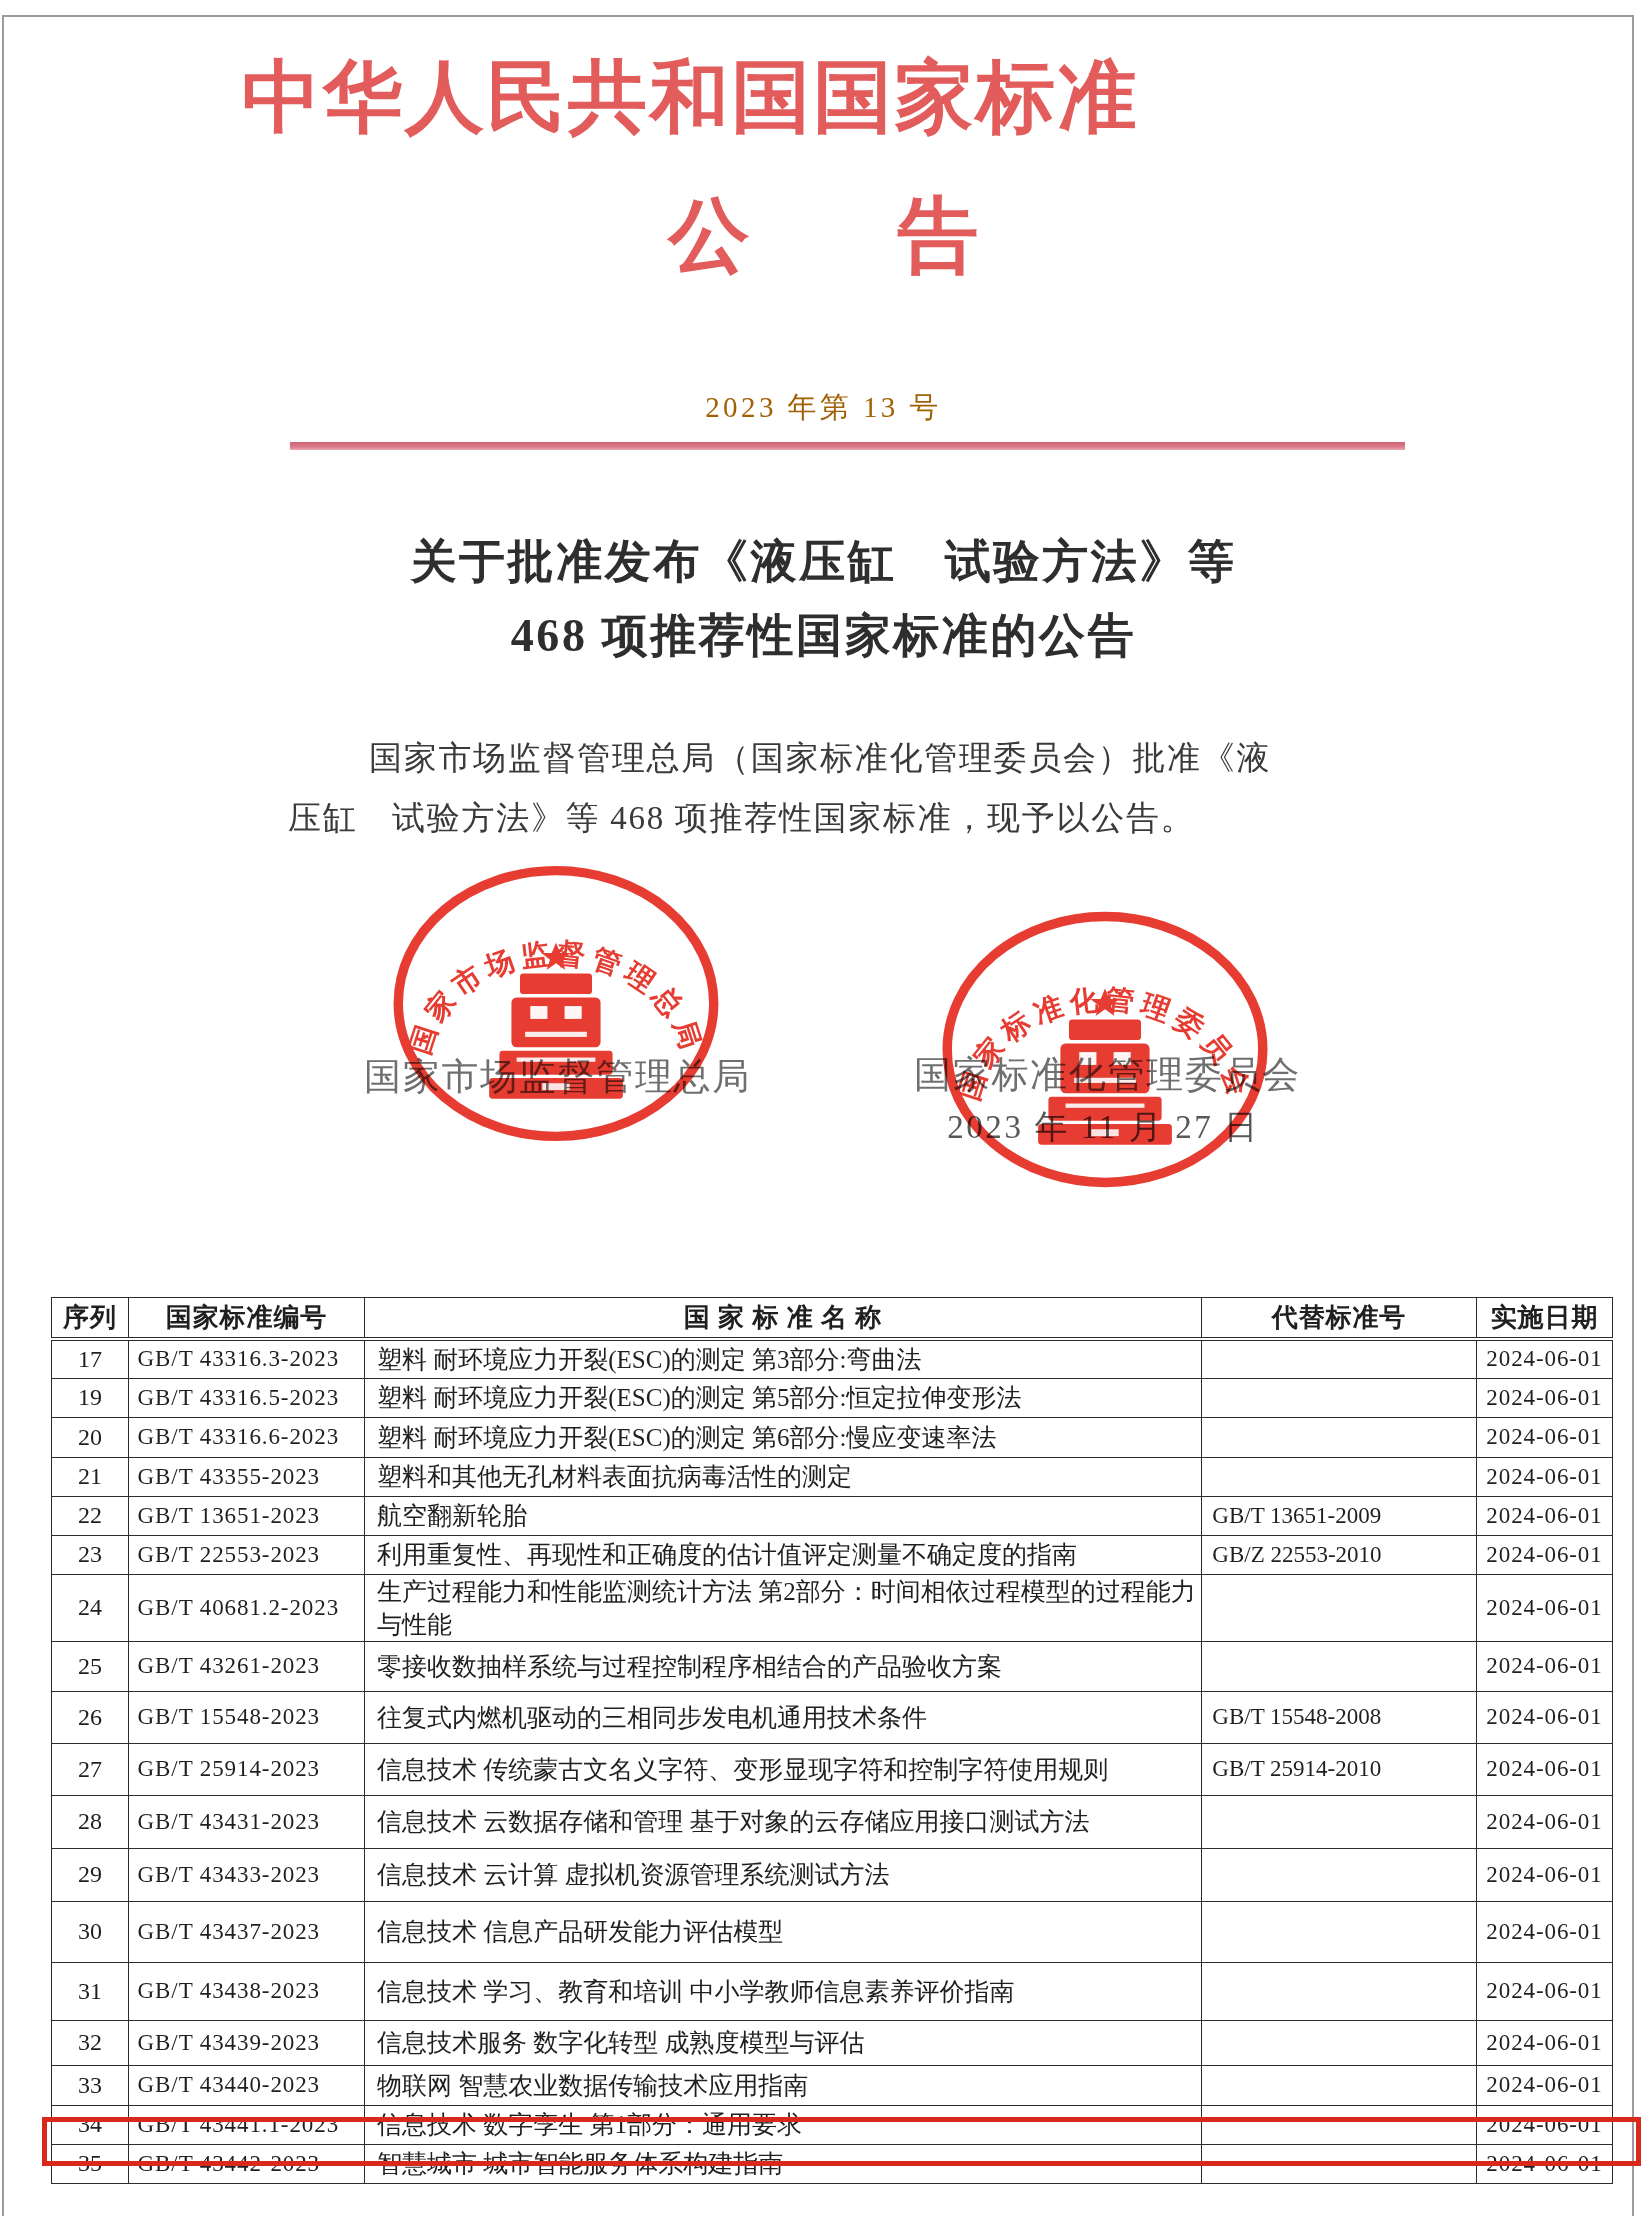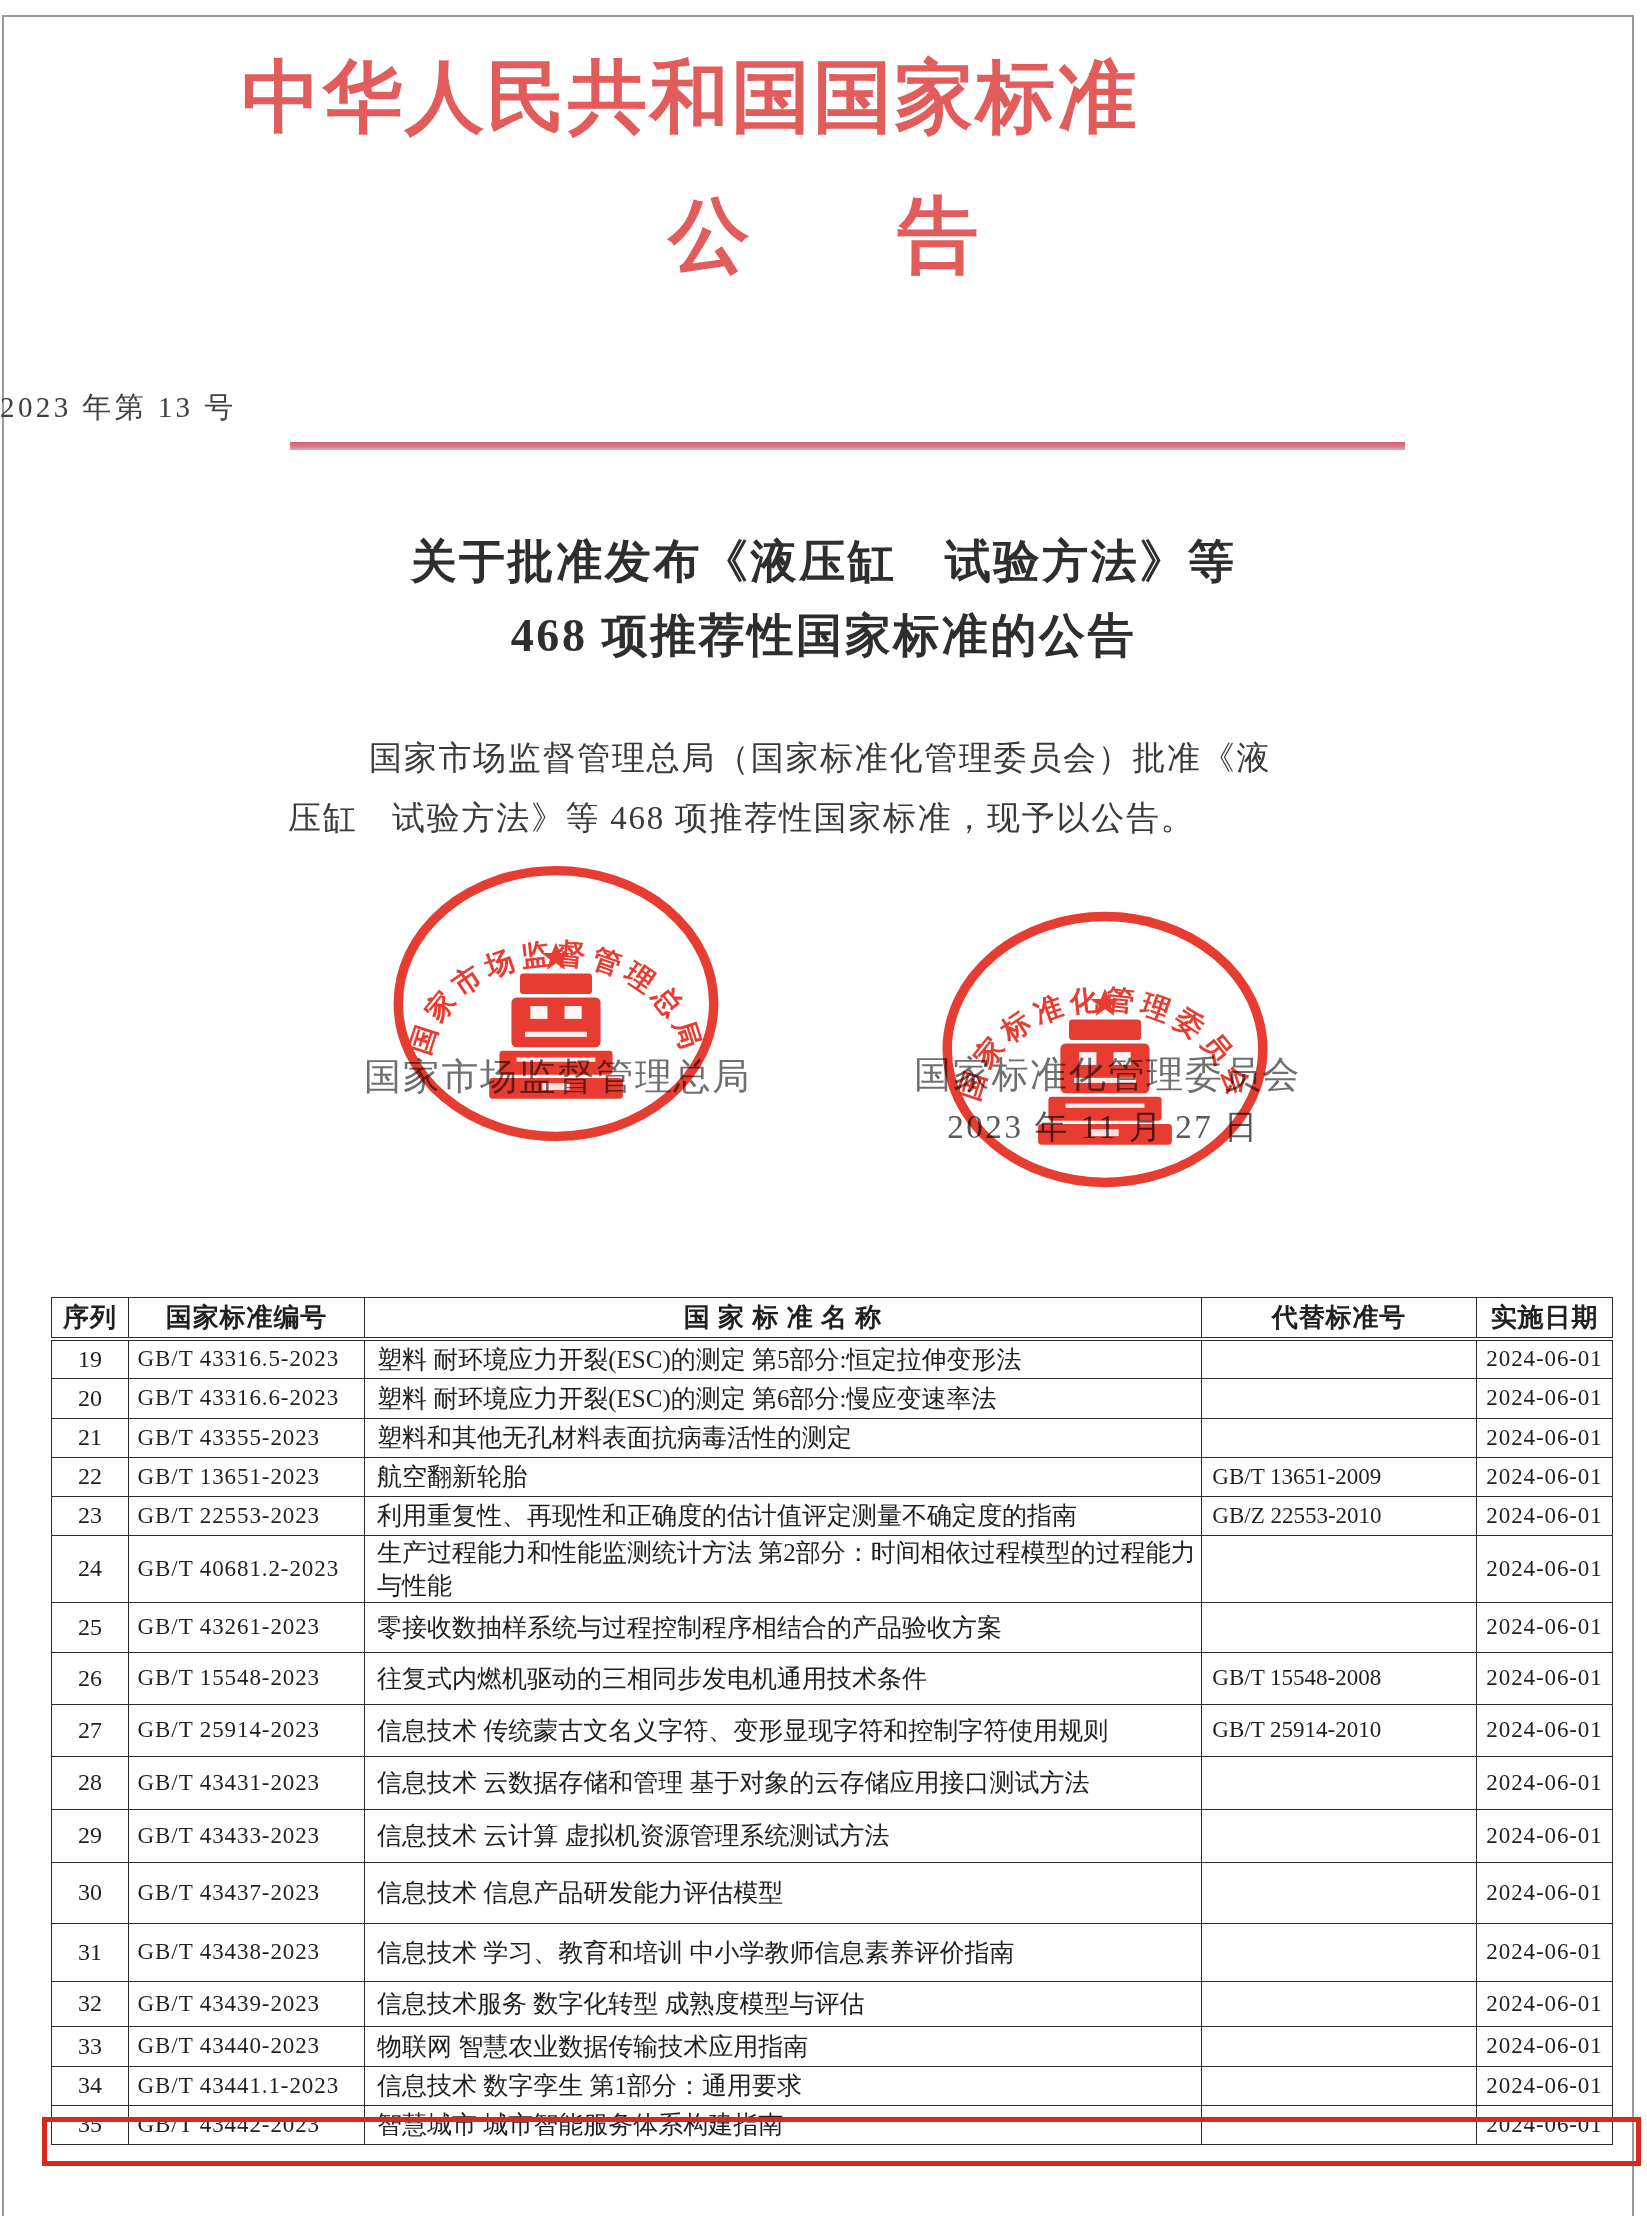--- a/index.html
+++ b/index.html
@@ -15,22 +15,22 @@
   .doc-title{
     position:absolute;top:57px;left:0;width:1381px;text-align:center;
     font-size:79px;font-weight:bold;color:#e25c5c;letter-spacing:2.6px;line-height:1.05;
   }
   .doc-subtitle{
     position:absolute;top:194px;left:0;width:1647px;
     display:flex;justify-content:center;gap:148px;
     font-size:81px;font-weight:bold;color:#e25c5c;line-height:1.05;
   }
   .issue-no{
-    position:absolute;top:388px;left:0;width:1647px;
-    font-size:29px;color:#404040;letter-spacing:3.4px;
+    position:absolute;top:388px;left:0;width:1647px;text-align:center;
+    font-size:29px;color:#a16207;letter-spacing:3.4px;
   }
   .divider{
     position:absolute;top:442px;left:290px;width:1115px;height:7.7px;
     background:linear-gradient(to bottom,#cf6275 0%,#d87788 55%,#eba6b1 100%);
   }
   .heading{position:absolute;left:0;width:1647px;text-align:center;
     font-weight:bold;color:#2e2e2e;font-size:46px;letter-spacing:2.6px;line-height:1.1;}
   .heading.l1{top:537px;}
   .heading.l2{top:611px;}
   .bodyline{position:absolute;font-size:33px;color:#3a3a3a;letter-spacing:1.7px;line-height:1.1;}
@@ -150,20 +150,27 @@
       <tr>
         <th>序列</th>
         <th>国家标准编号</th>
         <th>国  家  标  准  名  称</th>
         <th>代替标准号</th>
         <th>实施日期</th>
       </tr>
     </thead>
     <tbody id="table-body">
         <tr style="height: 39px;">
+          <td class="seq">17</td>
+          <td class="no">GB/T 43316.3-2023</td>
+          <td class="name">塑料 耐环境应力开裂(ESC)的测定 第3部分:弯曲法</td>
+          <td class="rep"></td>
+          <td class="date">2024-06-01</td>
+        </tr>
+        <tr style="height: 39px;">
           <td class="seq">19</td>
           <td class="no">GB/T 43316.5-2023</td>
           <td class="name">塑料 耐环境应力开裂(ESC)的测定 第5部分:恒定拉伸变形法</td>
           <td class="rep"></td>
           <td class="date">2024-06-01</td>
         </tr>
         <tr style="height: 40px;">
           <td class="seq">20</td>
           <td class="no">GB/T 43316.6-2023</td>
           <td class="name">塑料 耐环境应力开裂(ESC)的测定 第6部分:慢应变速率法</td>

